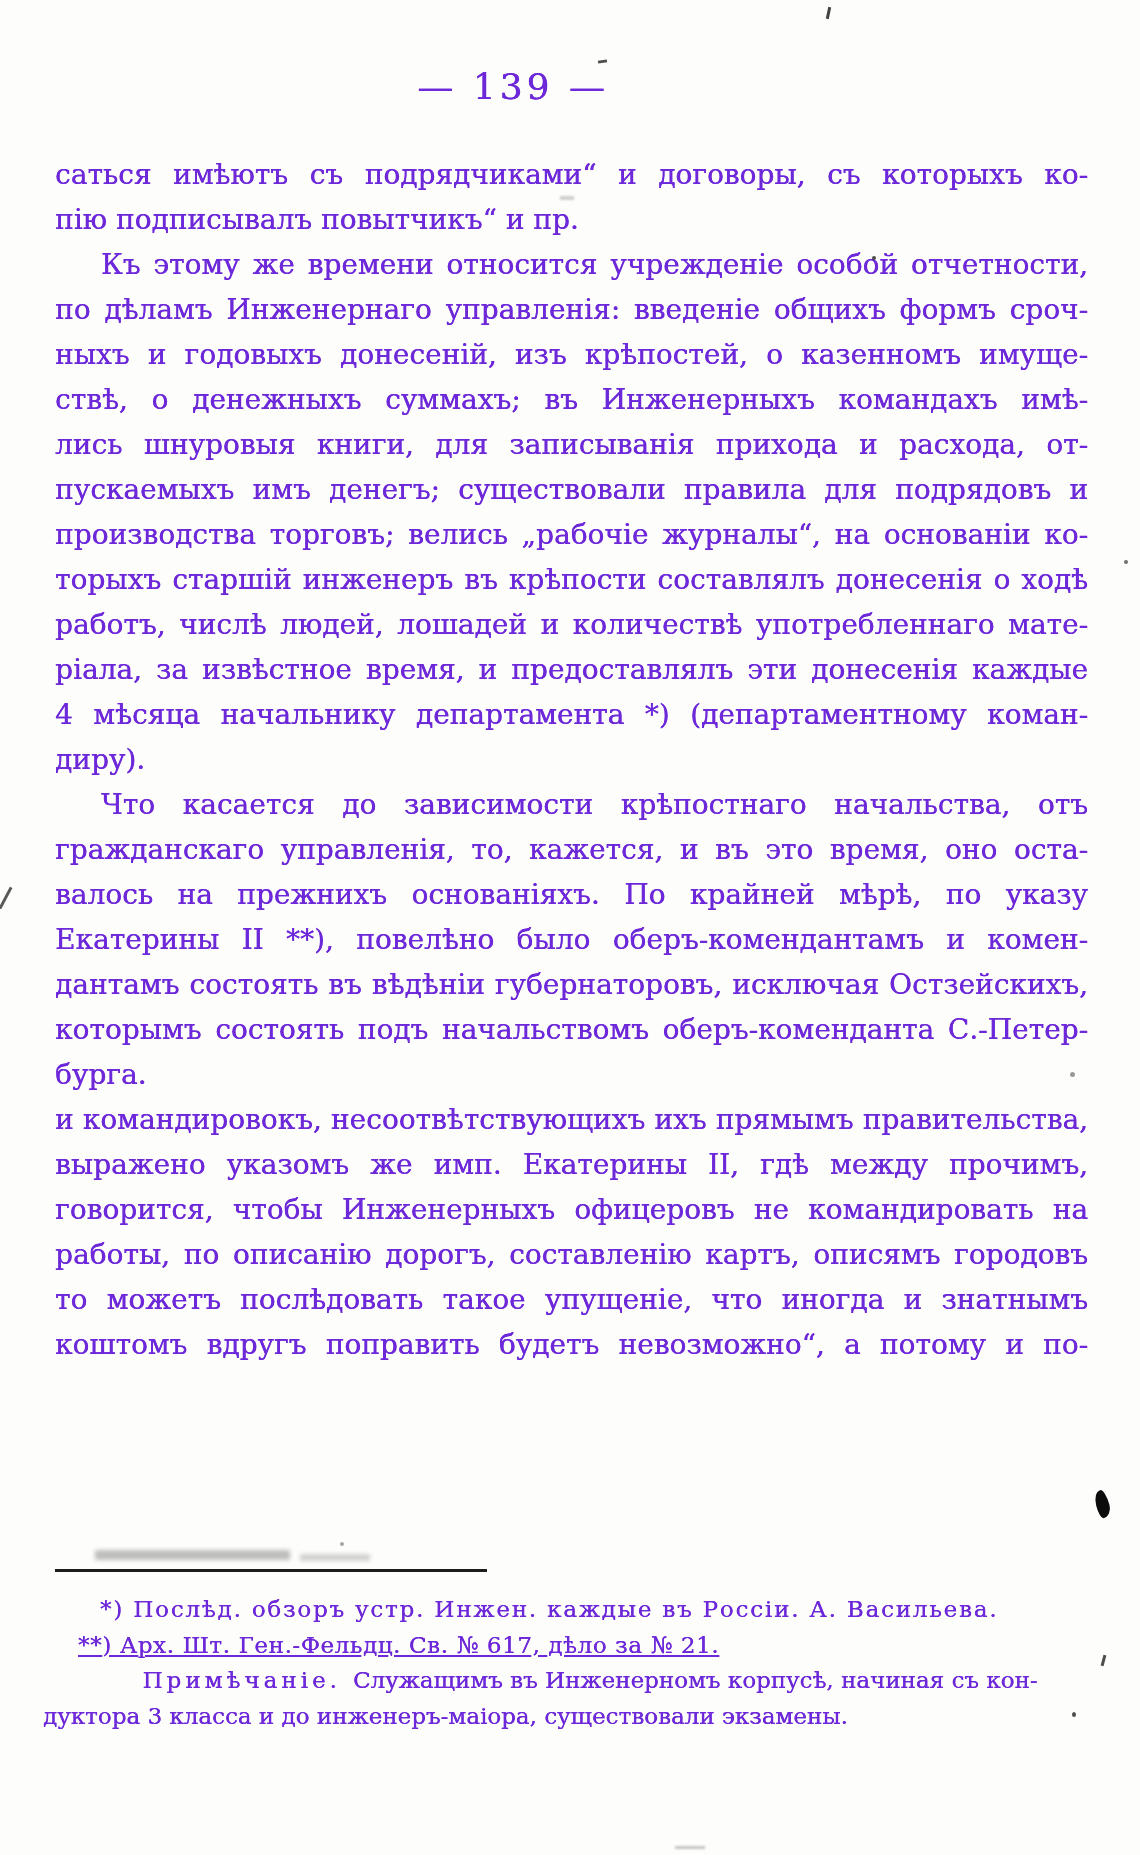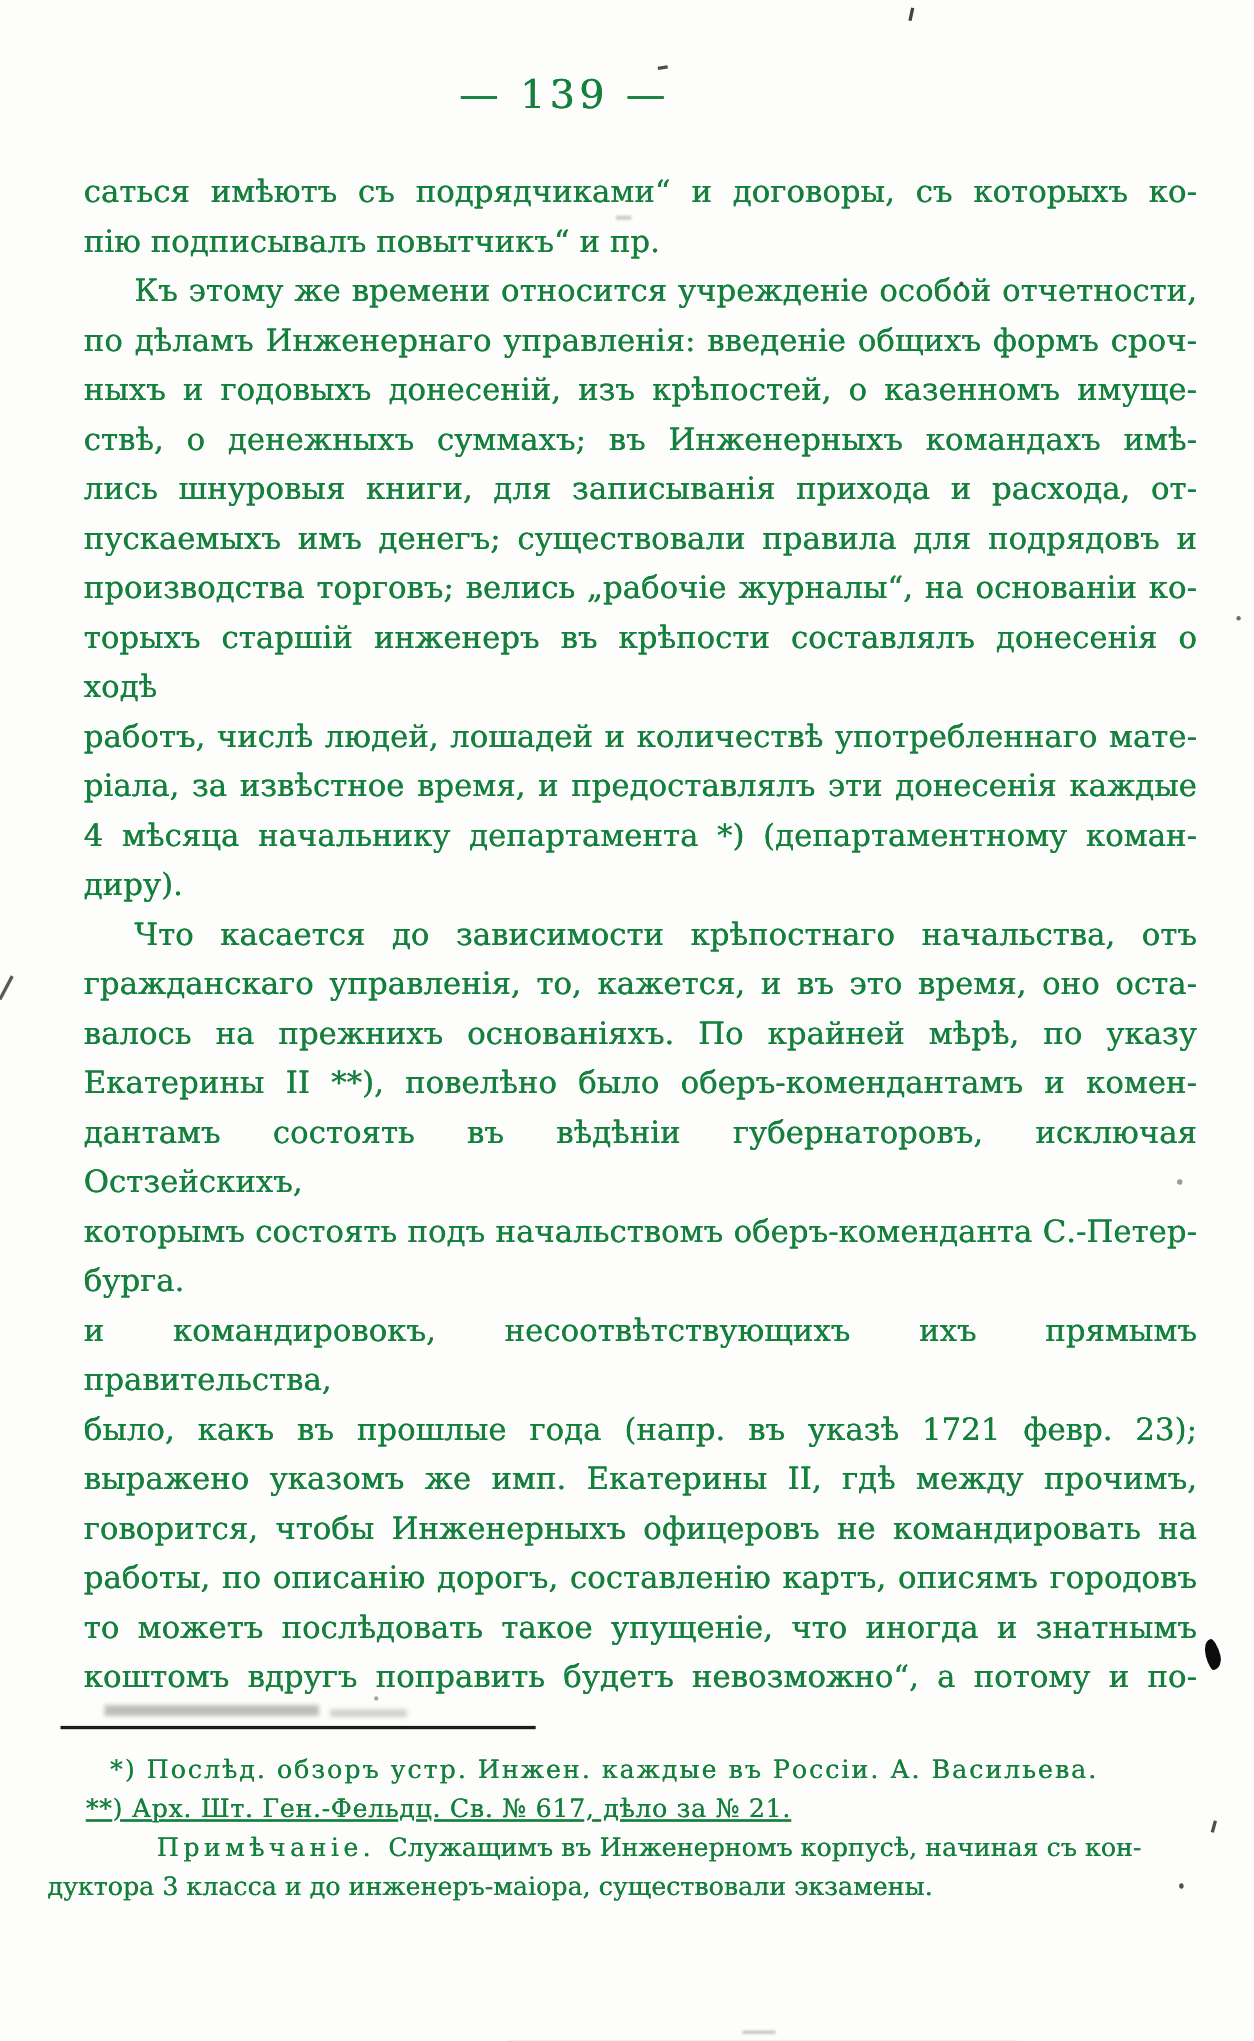--- a/index.html
+++ b/index.html
@@ -1,34 +1,34 @@
 <!DOCTYPE html>
 <html><head>
 <meta charset="utf-8">
 <style>
   html,body { margin:0; padding:0; background:#e8e8e6; }
   .page {
     position:relative;
     width:1140px; height:1855px;
     background:#fdfdfb;
     font-family:"DejaVu Serif","Liberation Serif",serif;
-    color:#15803d;
+    color:#6d28d9;
     overflow:hidden;
   }
   .page-number {
     position:absolute; top:66px; left:363px; width:300px;
     text-align:center; font-size:36px; letter-spacing:4px;
     text-shadow:0.4px 0 0 currentColor;
   }
   .text-block {
     position:absolute; top:152px; left:55px; width:1033px;
     font-size:28px; line-height:45px;
     text-shadow:0.35px 0 0 currentColor;
   }
-  .line { text-align:justify; text-align-last:justify;margin-left:21px; }
+  .line { text-align:justify; text-align-last:justify; }
   .line.indent { padding-left:46px; }
   .line.flush { text-align-last:left; }
   .rule {
     position:absolute; top:1569px; left:55px; width:432px; height:3px;
     background:#1d1d1d;
   }
   .fn-block {
     position:absolute; top:1592px; left:43px; width:1045px;
     font-size:23px; line-height:35.5px;
     text-shadow:0.3px 0 0 currentColor;
@@ -69,21 +69,20 @@
         <div class="line indent">Что касается до зависимости крѣпостнаго начальства, отъ</div>
         <div class="line">гражданскаго управленія, то, кажется, и въ это время, оно оста-</div>
         <div class="line">валось на прежнихъ основаніяхъ. По крайней мѣрѣ, по указу</div>
         <div class="line">Екатерины II **), повелѣно было оберъ-комендантамъ и комен-</div>
         <div class="line">дантамъ состоять въ вѣдѣніи губернаторовъ, исключая Остзейскихъ,</div>
         <div class="line">которымъ состоять подъ начальствомъ оберъ-коменданта С.-Петер-</div>
         <div class="line flush">бурга.</div>
       </div>
       <div class="para">
         <div class="line">и командировокъ, несоотвѣтствующихъ ихъ прямымъ правительства,</div>
-        <div class="line">было, какъ въ прошлые года (напр. въ указѣ 1721 февр. 23);</div>
         <div class="line">выражено указомъ же имп. Екатерины II, гдѣ между прочимъ,</div>
         <div class="line">говорится, чтобы Инженерныхъ офицеровъ не командировать на</div>
         <div class="line">работы, по описанію дорогъ, составленію картъ, описямъ городовъ</div>
         <div class="line">то можетъ послѣдовать такое упущеніе, что иногда и знатнымъ</div>
         <div class="line">коштомъ вдругъ поправить будетъ невозможно“, а потому и по-</div>
       </div>
     </div>
 
   <div class="rule"></div>
 

